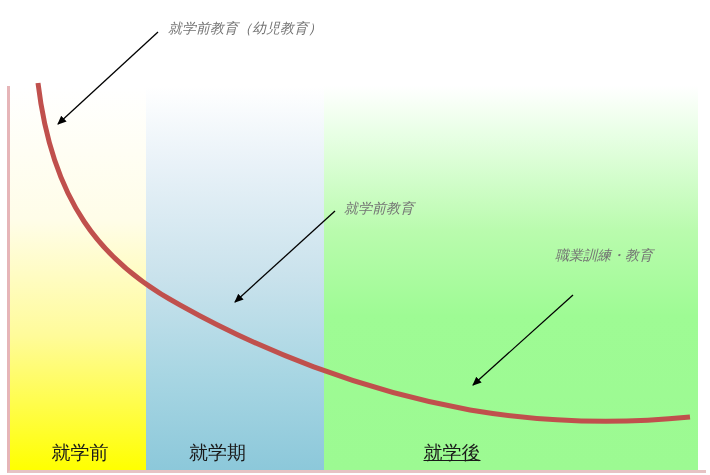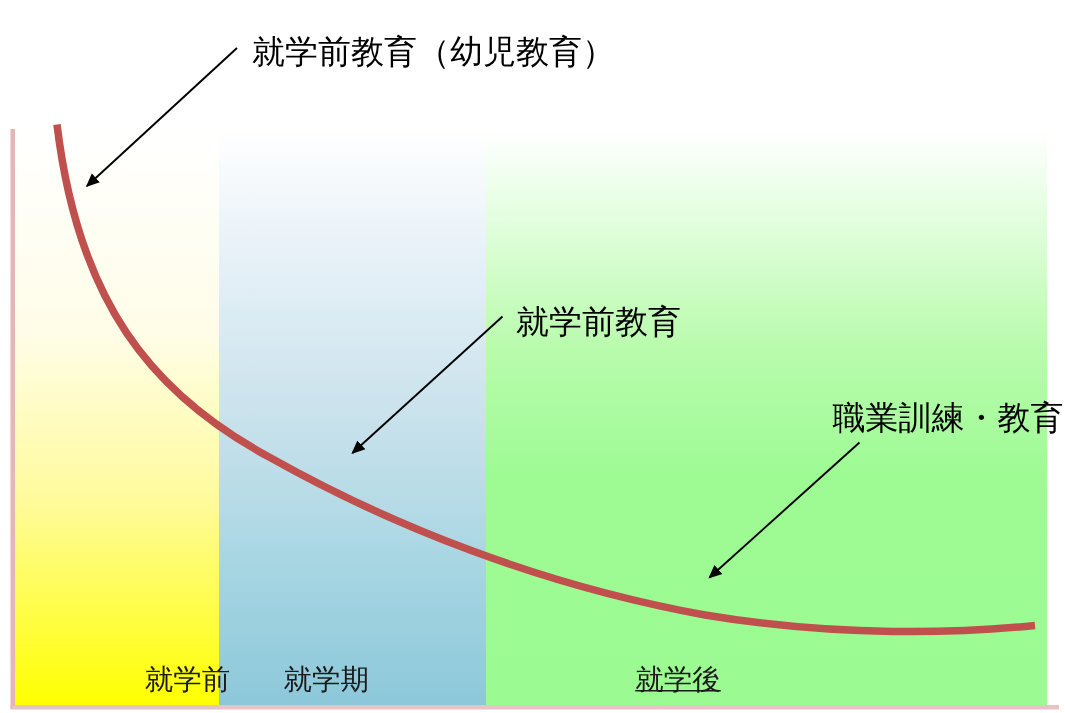--- a/index.html
+++ b/index.html
@@ -9,21 +9,21 @@
              border-left: 3px solid #e6b5b8; border-bottom: 3px solid #e6c3c4; }
     .band { position: absolute; top: 86px; height: 384px; }
     .band-pre { left: 10px; width: 136px;
       background: linear-gradient(to bottom, #ffffff 0%, #fffde8 35%, #fffb9a 65%, #ffff00 100%); }
     .band-school { left: 146px; width: 178px;
       background: linear-gradient(to bottom, #ffffff 0%, #e9f2f8 20%, #c9e2ec 50%, #a8d6e3 75%, #8cc8da 100%); }
     .band-post { left: 324px; width: 374px;
       background: linear-gradient(to bottom, #ffffff 0%, #e9ffe6 12%, #b9fbad 38%, #9efb94 60%, #9cfa92 100%); }
     .band-label { position: absolute; top: 440px; font-size: 19px; color: #1a1a1a;
                   text-align: center; }
-    .annot { position: absolute; font-size: 22px; color: #000000; white-space: nowrap; }
+    .annot { position: absolute; font-size: 14px; color: #737373; white-space: nowrap; font-style: italic; }
     svg.overlay { position: absolute; left: 0; top: 0; }
   </style>
 </head>
 <body>
 
 <div class="frame"></div>
 
 <div class="band band-pre"></div>
 <div class="band band-school"></div>
 <div class="band band-post"></div>
@@ -35,17 +35,17 @@
     </marker>
   </defs>
   <path d="M38,83 C52,200 100,262 180,305 C260,350 360,390 470,410 C560,425 640,422 690,417" fill="none" stroke="#c0504d" stroke-width="5" stroke-linecap="butt"></path>
   <line x1="158" y1="32" x2="58" y2="124" stroke="#000" stroke-width="1.3" marker-end="url(#ah)"></line>
   <line x1="335" y1="211" x2="235" y2="302" stroke="#000" stroke-width="1.3" marker-end="url(#ah)"></line>
   <line x1="573" y1="295" x2="473" y2="385" stroke="#000" stroke-width="1.3" marker-end="url(#ah)"></line>
 </svg>
 
 <div class="annot" style="left:168px; top:20px;">就学前教育（幼児教育）</div>
 <div class="annot" style="left:344px; top:200px;">就学前教育</div>
-<div class="annot" style="left:555px; top:264px;">職業訓練・教育</div>
+<div class="annot" style="left:555px; top:247px;">職業訓練・教育</div>
 
-<div class="band-label" style="left:10px; width:140px;padding-left:45px;">就学前</div>
+<div class="band-label" style="left:10px; width:140px;">就学前</div>
 <div class="band-label" style="left:146px; width:143px;">就学期</div>
 <div class="band-label" style="left:324px; width:256px;text-decoration:underline;">就学後</div>
 
 </body></html>

